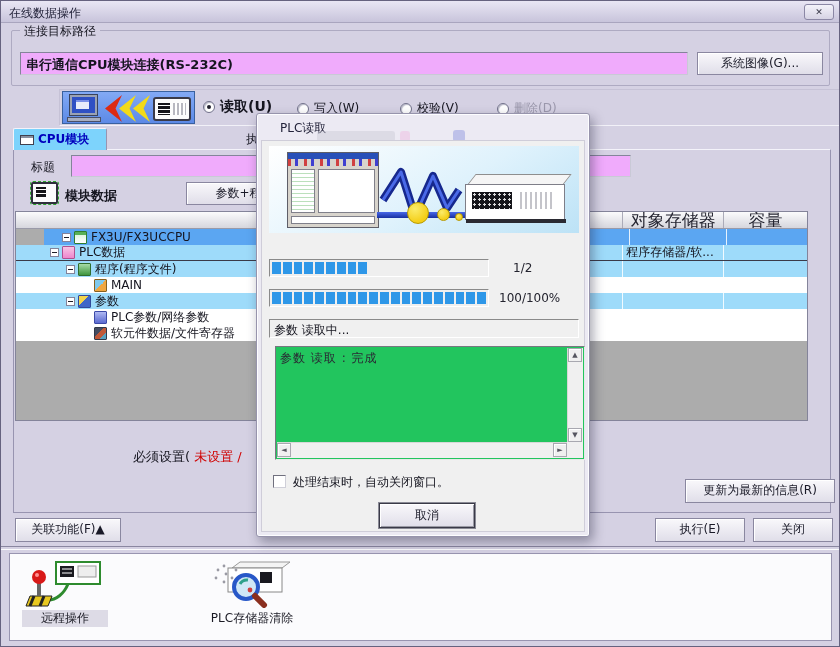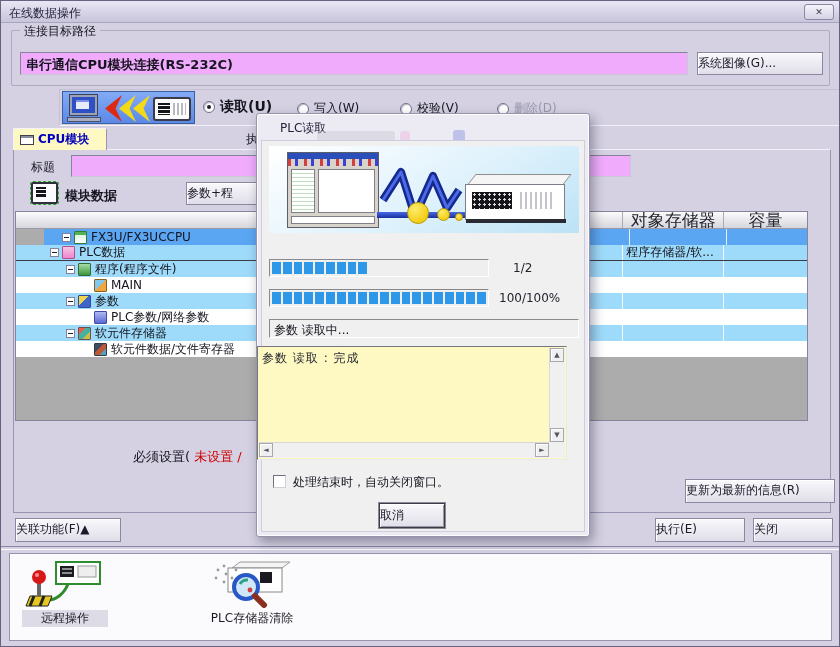--- a/index.html
+++ b/index.html
@@ -13,21 +13,21 @@
   .titlebar .t{position:absolute;left:8px;top:4px;font-size:12px;color:#23233A;}
   .closebtn{position:absolute;right:5px;top:3px;width:30px;height:16px;background:linear-gradient(#F4F3FA,#D6D3E4);
             border:1px solid #8B87A5;border-radius:3px;text-align:center;line-height:14px;font-size:9px;color:#3A3A4A;cursor:default;}
 
   
   .group{left:10px;top:29px;width:819px;height:56px;border:1px solid #AEAAC2;border-radius:2px;}
   .legend{position:absolute;left:8px;top:-8px;background:#D5D1E3;padding:0 4px;font-size:12px;}
   .sunken{background:#f0abfc;border:1px solid;border-color:#84849A #C9C9D6 #C9C9D6 #84849A;font-weight:bold;}
   .pathfield{position:absolute;left:8px;top:21px;width:668px;height:23px;padding:3px 5px;font-size:13px;}
   .btn{background:linear-gradient(#F9F8FB,#E0DEE9);border:1px solid #8A87A0;box-shadow:inset 1px 1px 0 #fff;
-       text-align:left;font-size:12px;color:#1A1A28;cursor:default;}
+       text-align:center;font-size:12px;color:#1A1A28;cursor:default;}
   .sysimg{position:absolute;right:6px;top:21px;width:126px;height:23px;line-height:20px;}
 
   
   .strip{left:10px;top:88px;width:819px;height:37px;border:1px solid #C6C2D6;border-bottom-color:#F2F1F8;margin-left:48px;}
   .iconpanel{position:absolute;left:2px;top:1px;width:133px;height:33px;background:linear-gradient(#83AAF6,#5C89E6);border:1px solid #39619F;}
   .mon{position:absolute;left:7px;top:3px;width:27px;height:20px;background:#2F50C4;border:2px solid #9AA2B4;box-shadow:0 0 0 1px #39435C;}
   .mon .w{position:absolute;left:4px;top:3px;width:13px;height:9px;background:#E8ECFA;border-top:2px solid #7A90E8;}
   .monbase{position:absolute;left:4px;top:25px;width:34px;height:5px;background:#A8AEC0;border:1px solid #4A5068;}
   .chev{position:absolute;top:3px;width:17px;height:27px;clip-path:polygon(100% 0,0 50%,100% 100%,62% 50%);}
   .plcmini{position:absolute;left:90px;top:5px;width:38px;height:24px;background:#FCFCFC;border:2px solid #3A3A48;border-radius:3px;}
@@ -35,21 +35,21 @@
      background-image:linear-gradient(#fff 1px,transparent 1px);background-size:100% 4px;background-position:0 2px;}
   .plcmini .v{position:absolute;right:3px;top:4px;width:13px;height:12px;background:repeating-linear-gradient(90deg,#B8B8C0 0 2px,#fff 2px 4px);}
   .radio-item{position:absolute;display:flex;align-items:center;gap:5px;}
   .rdot{width:12px;height:12px;border-radius:50%;background:#fff;border:1px solid #70708A;box-shadow:inset 1px 1px 1px #B9B9C9;position:relative;flex:none;}
   .rdot.sel::after{content:"";position:absolute;left:3px;top:3px;width:4px;height:4px;border-radius:50%;background:#20202C;}
   .rlabel.bold{font-weight:bold;font-size:14px;}
   .rlabel.dis{color:#9B98AC;}
 
   
   .tabpanel{left:12px;top:148px;width:818px;height:364px;border:1px solid #9894B0;border-top-color:#F4F3FA;background:#D5D1E3;}
-  .tab{left:12px;top:127px;width:94px;height:22px;background:#fef9c3;border:1px solid #9894B0;border-bottom:none;
+  .tab{left:12px;top:127px;width:94px;height:22px;background:#7dd3fc;border:1px solid #9894B0;border-bottom:none;
        border-top-color:#F4F3FA;border-left-color:#F4F3FA;border-radius:2px 2px 0 0;z-index:2;display:flex;align-items:center;padding:0 6px;gap:4px;}
   .tab .lbl{color:#0000BE;font-weight:bold;font-size:12px;}
   .tabico{width:14px;height:10px;background:#fff;border:1px solid #40404E;box-shadow:inset 0 2px 0 #8890A0;flex:none;}
   .partialtab{left:245px;top:130px;font-size:12px;color:#20202C;z-index:1;}
 
   .fieldtitle{left:70px;top:154px;width:560px;height:22px;}
   .mdicon{left:30px;top:181px;width:27px;height:22px;background:#FBFBFD;border:2px solid #2E2E3C;border-radius:2px;outline:1px dashed #2FA82F;}
   .mdicon .d{position:absolute;left:3px;top:3px;width:10px;height:10px;background:#15151A;
      background-image:linear-gradient(#fff 1px,transparent 1px);background-size:100% 4px;background-position:0 2px;}
 
@@ -120,31 +120,31 @@
   .plc-vent{position:absolute;left:54px;top:7px;width:34px;height:17px;background:repeating-linear-gradient(90deg,#C4C4CA 0 2px,#fff 2px 5px);}
   .plc-foot{position:absolute;left:0px;bottom:-4px;width:100px;height:4px;background:#2A2A32;}
 
   .segbar{position:absolute;width:220px;height:18px;background:#EFEFEF;border:1px solid;border-color:#8A8A8A #FFF #FFF #8A8A8A;
           display:flex;gap:2px;padding:2px;}
   .seg{flex:1;}
   .seg.on{background:#2E97E8;}
   .plabel{position:absolute;font-size:12px;color:#23232E;}
   .statusfield{position:absolute;left:12px;top:205px;width:310px;height:19px;background:#F0F0F0;border:1px solid;
                border-color:#8A8A8A #FFF #FFF #8A8A8A;padding:2px 4px;font-size:12px;overflow:hidden;}
-  .logbox{position:absolute;left:0;top:232px;width:310px;height:114px;background:#fef9c3;border:1px solid;border-color:#77777F #E8E8E8 #E8E8E8 #77777F;}
+  .logbox{position:absolute;left:18px;top:232px;width:310px;height:114px;background:#22c55e;border:1px solid;border-color:#77777F #E8E8E8 #E8E8E8 #77777F;}
   .logtext{position:absolute;left:4px;top:3px;font-size:12px;color:#2A2A34;letter-spacing:1px;}
   .sb{position:absolute;background:#F0F0F0;}
   .sbv{right:1px;top:1px;width:16px;bottom:17px;border-left:1px solid #D8D8D8;}
   .sbh{left:1px;bottom:1px;right:17px;height:16px;border-top:1px solid #D8D8D8;}
   .sbc{right:1px;bottom:1px;width:16px;height:16px;}
   .sbbtn{position:absolute;width:14px;height:14px;background:#F0F0F0;border:1px solid #A8A8B0;box-shadow:inset 1px 1px 0 #fff;
          font-size:7px;line-height:13px;text-align:center;color:#55555F;}
   .chk{position:absolute;left:16px;top:361px;width:13px;height:13px;background:#fff;border:1px solid;border-color:#70707E #CFCFD8 #CFCFD8 #70707E;}
   .chklbl{position:absolute;left:36px;top:360px;font-size:12px;}
-  .b-cancel{position:absolute;left:122px;top:389px;width:66px;height:25px;line-height:22px;
+  .b-cancel{position:absolute;left:122px;top:389px;width:96px;height:25px;line-height:22px;
             border:1px solid #3A3A48;box-shadow:inset 1px 1px 0 #fff,inset -1px -1px 0 #9A9AA5,0 0 0 1px #8A8A95;}
 </style>
 </head>
 <body>
 
 <div id="win">
 
   <div class="abs titlebar">
     <span class="t">在线数据操作</span>
     <div class="closebtn">✕</div>
@@ -251,29 +251,20 @@
           <span class="ti icon-param"></span>
           <span>参数</span>
         </div>
       <div class="tc c-mem"></div>
       <div class="tc c-cap"></div>
     </div>
     <div class="trow r-white">
       <div class="tc c-name" style="padding-left:78px;">
           <span class="ti icon-plcparam"></span>
           <span>PLC参数/网络参数</span>
-        </div>
-      <div class="tc c-mem"></div>
-      <div class="tc c-cap"></div>
-    </div>
-    <div class="trow r-blue">
-      <div class="tc c-name" style="padding-left:50px;">
-          <span class="exp"></span>
-          <span class="ti icon-devmem"></span>
-          <span>软元件存储器</span>
         </div>
       <div class="tc c-mem"></div>
       <div class="tc c-cap"></div>
     </div>
     <div class="trow r-white">
       <div class="tc c-name" style="padding-left:78px;">
           <span class="ti icon-devdata"></span>
           <span>软元件数据/文件寄存器</span>
         </div>
       <div class="tc c-mem"></div>

